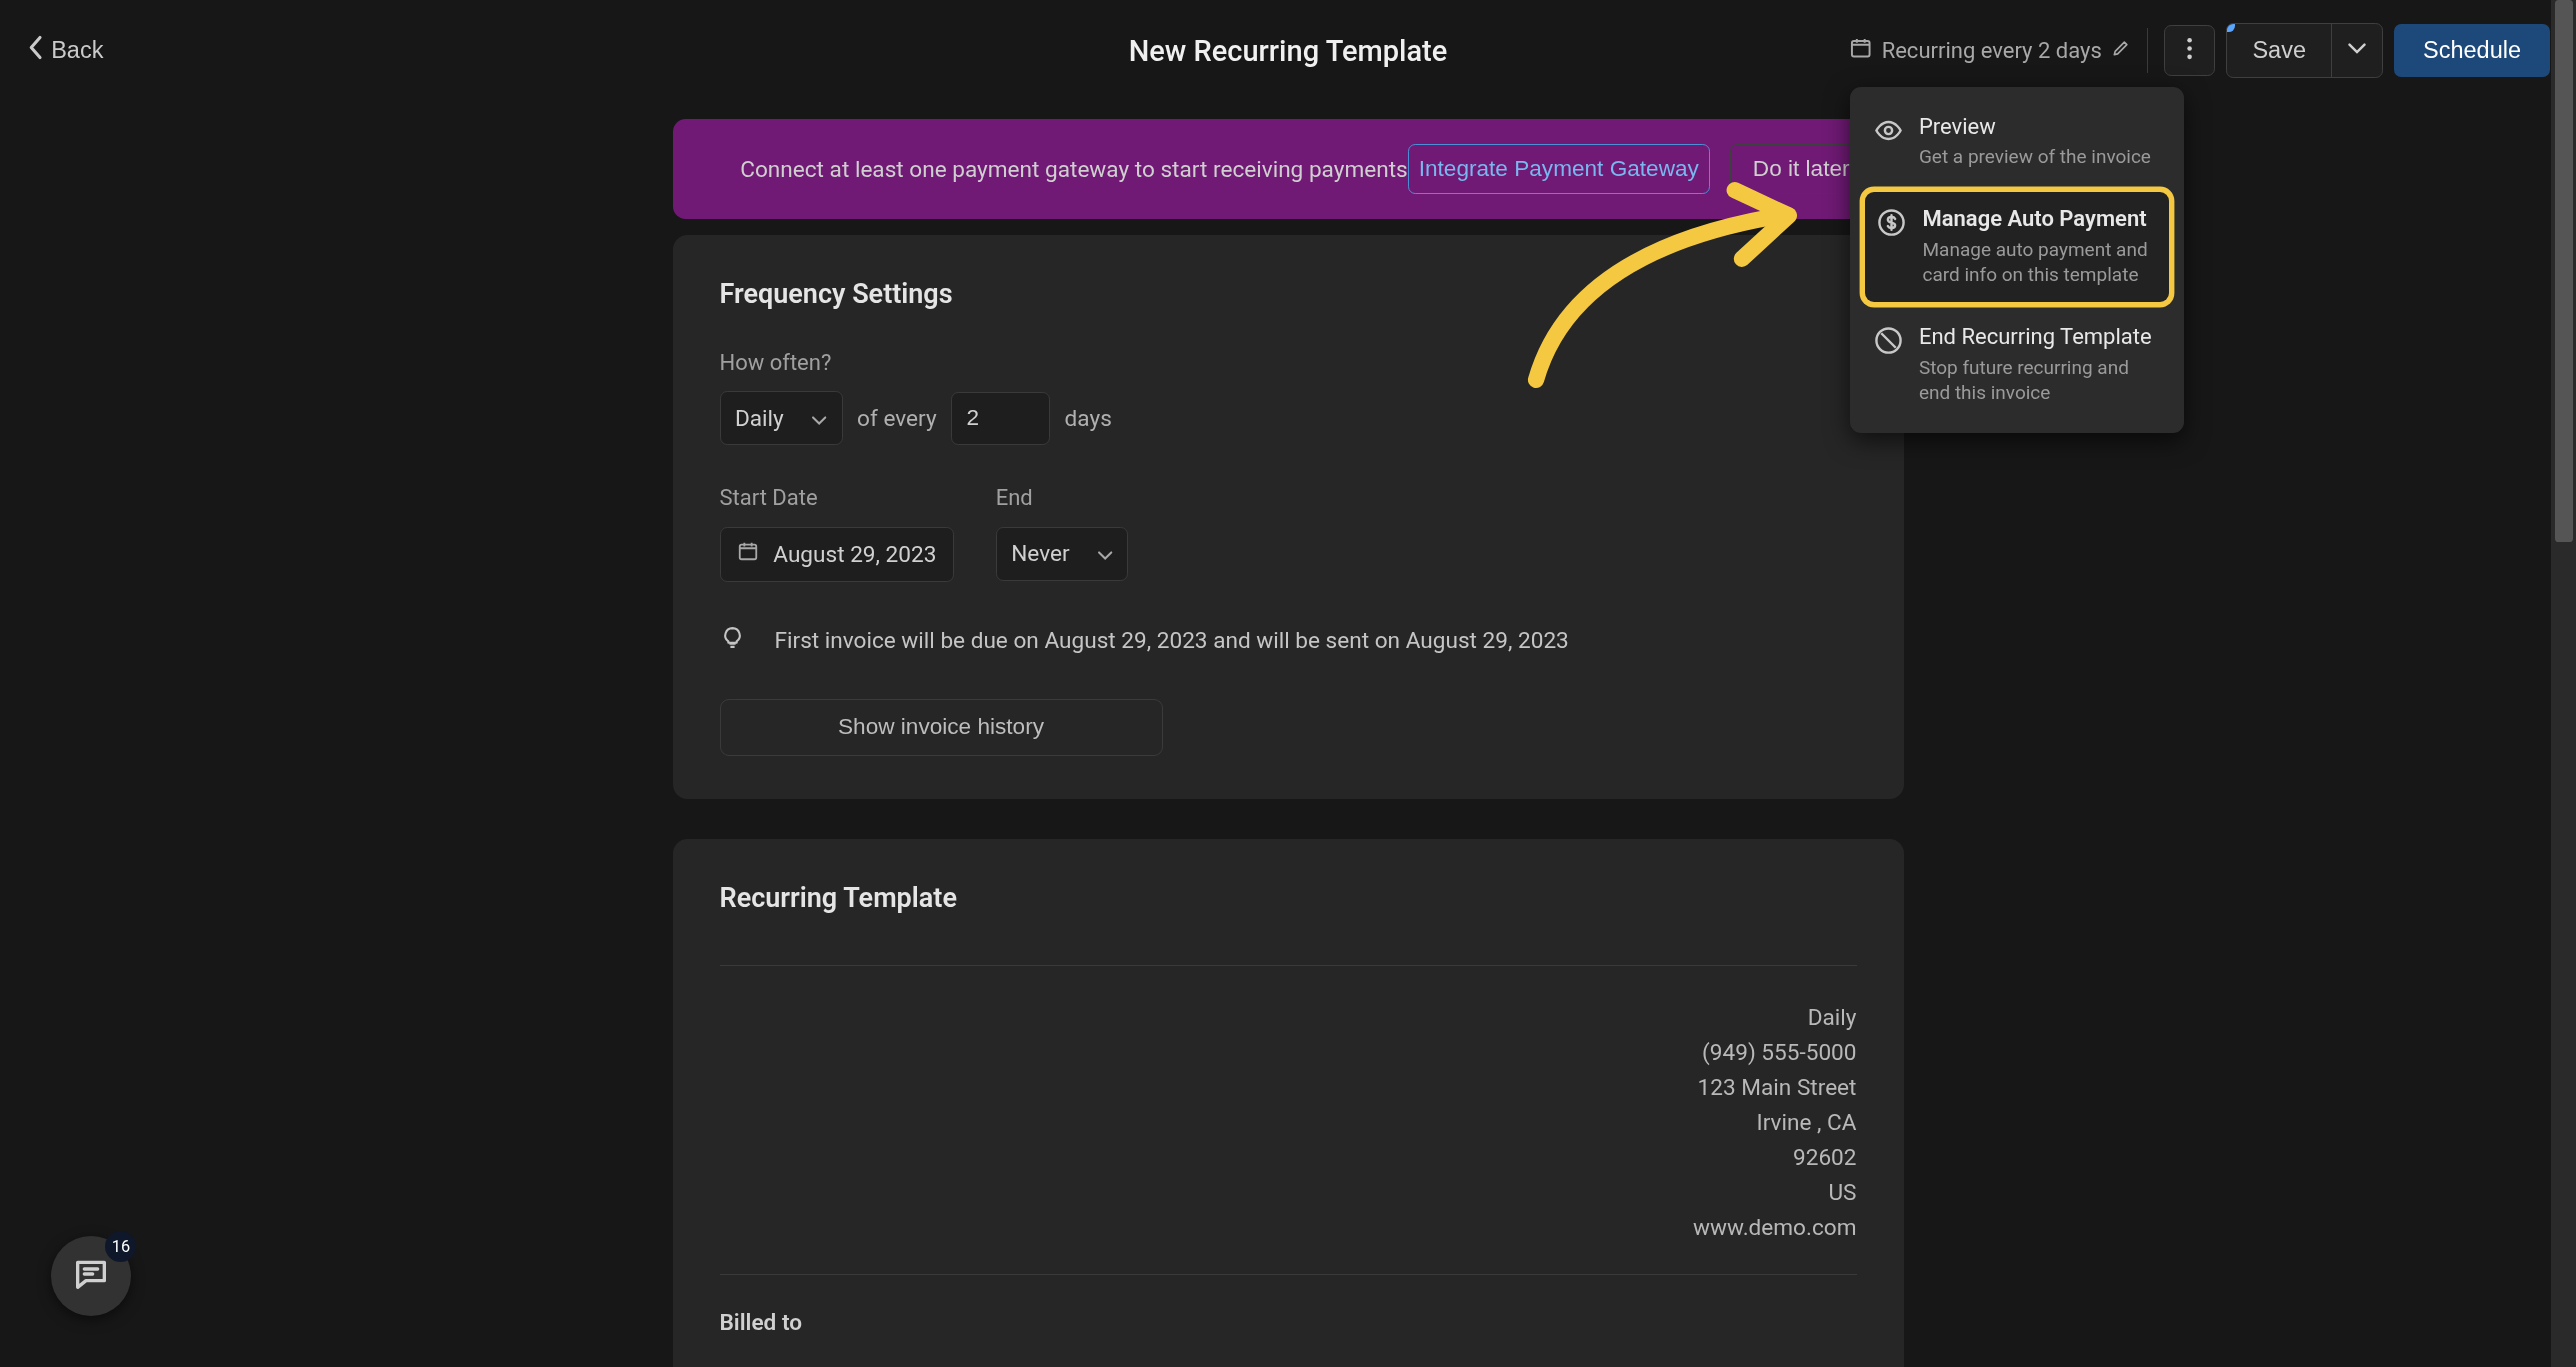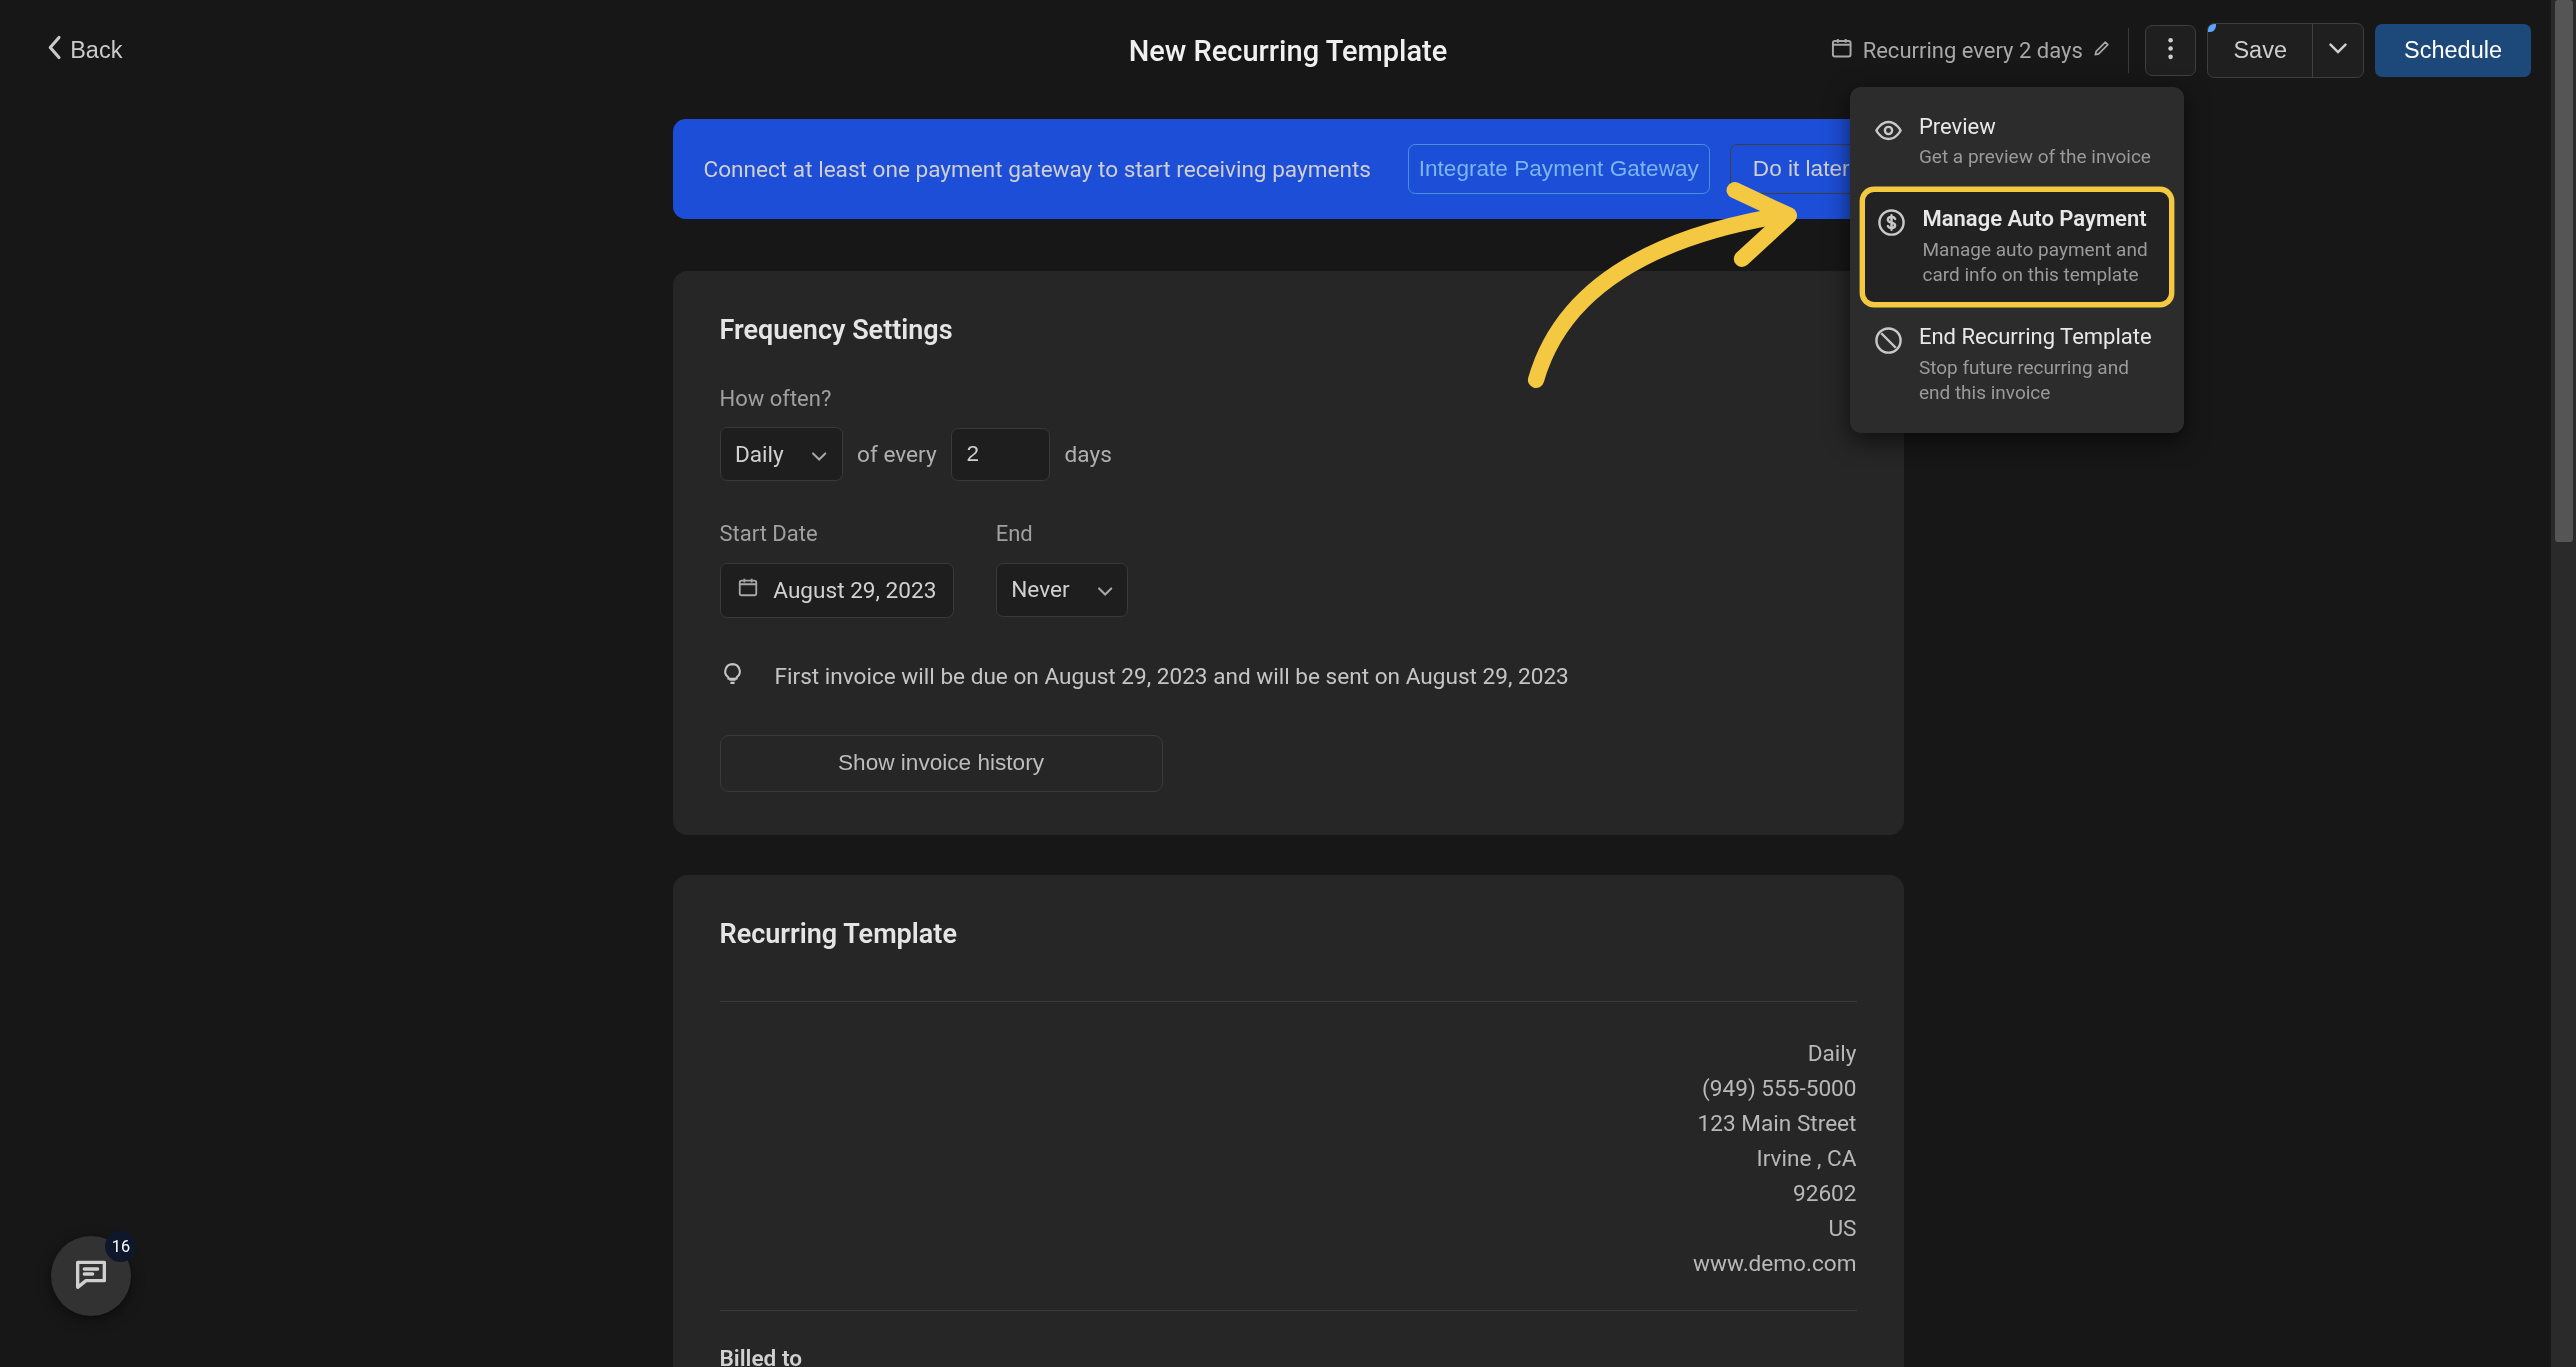--- a/index.html
+++ b/index.html
@@ -11,21 +11,21 @@
       height: 1367px;
       position: relative;
       overflow: hidden;
     }
 
     
     .header {
       height: 101px;
       display: flex;
       align-items: center;
-      padding: 0 45px;
+      padding: 0 26px;
       background: #171717;
       position: relative;
     }
     .back-btn {
       display: flex;
       align-items: center;
       gap: 7.2px;
       color: #cacaca;
       font-size: 23.5px;
       background: none;
@@ -105,27 +105,27 @@
       display: flex;
       justify-content: center;
       padding-top: 18px;
     }
     .content {
       width: 1231px;
     }
 
     
     .alert {
-      background: #1d4ed8;
+      background: #701a75;
       border-radius: 12.6px;
       padding: 25px 31px;
       display: flex;
       align-items: center;
-      justify-content: space-between;
-      margin-bottom: 52px;
+      justify-content: flex-end;
+      margin-bottom: 16px;
     }
     .alert-text { color: #cfcfcf; font-size: 22.6px; }
     .alert-actions { display: flex; gap: 20px; }
     .btn-outline {
       border: 0.9px solid #4a90d9;
       color: #7ab6ef;
       background: transparent;
       padding: 11px 10px;
       border-radius: 7.2px;
       font-size: 22.6px;

